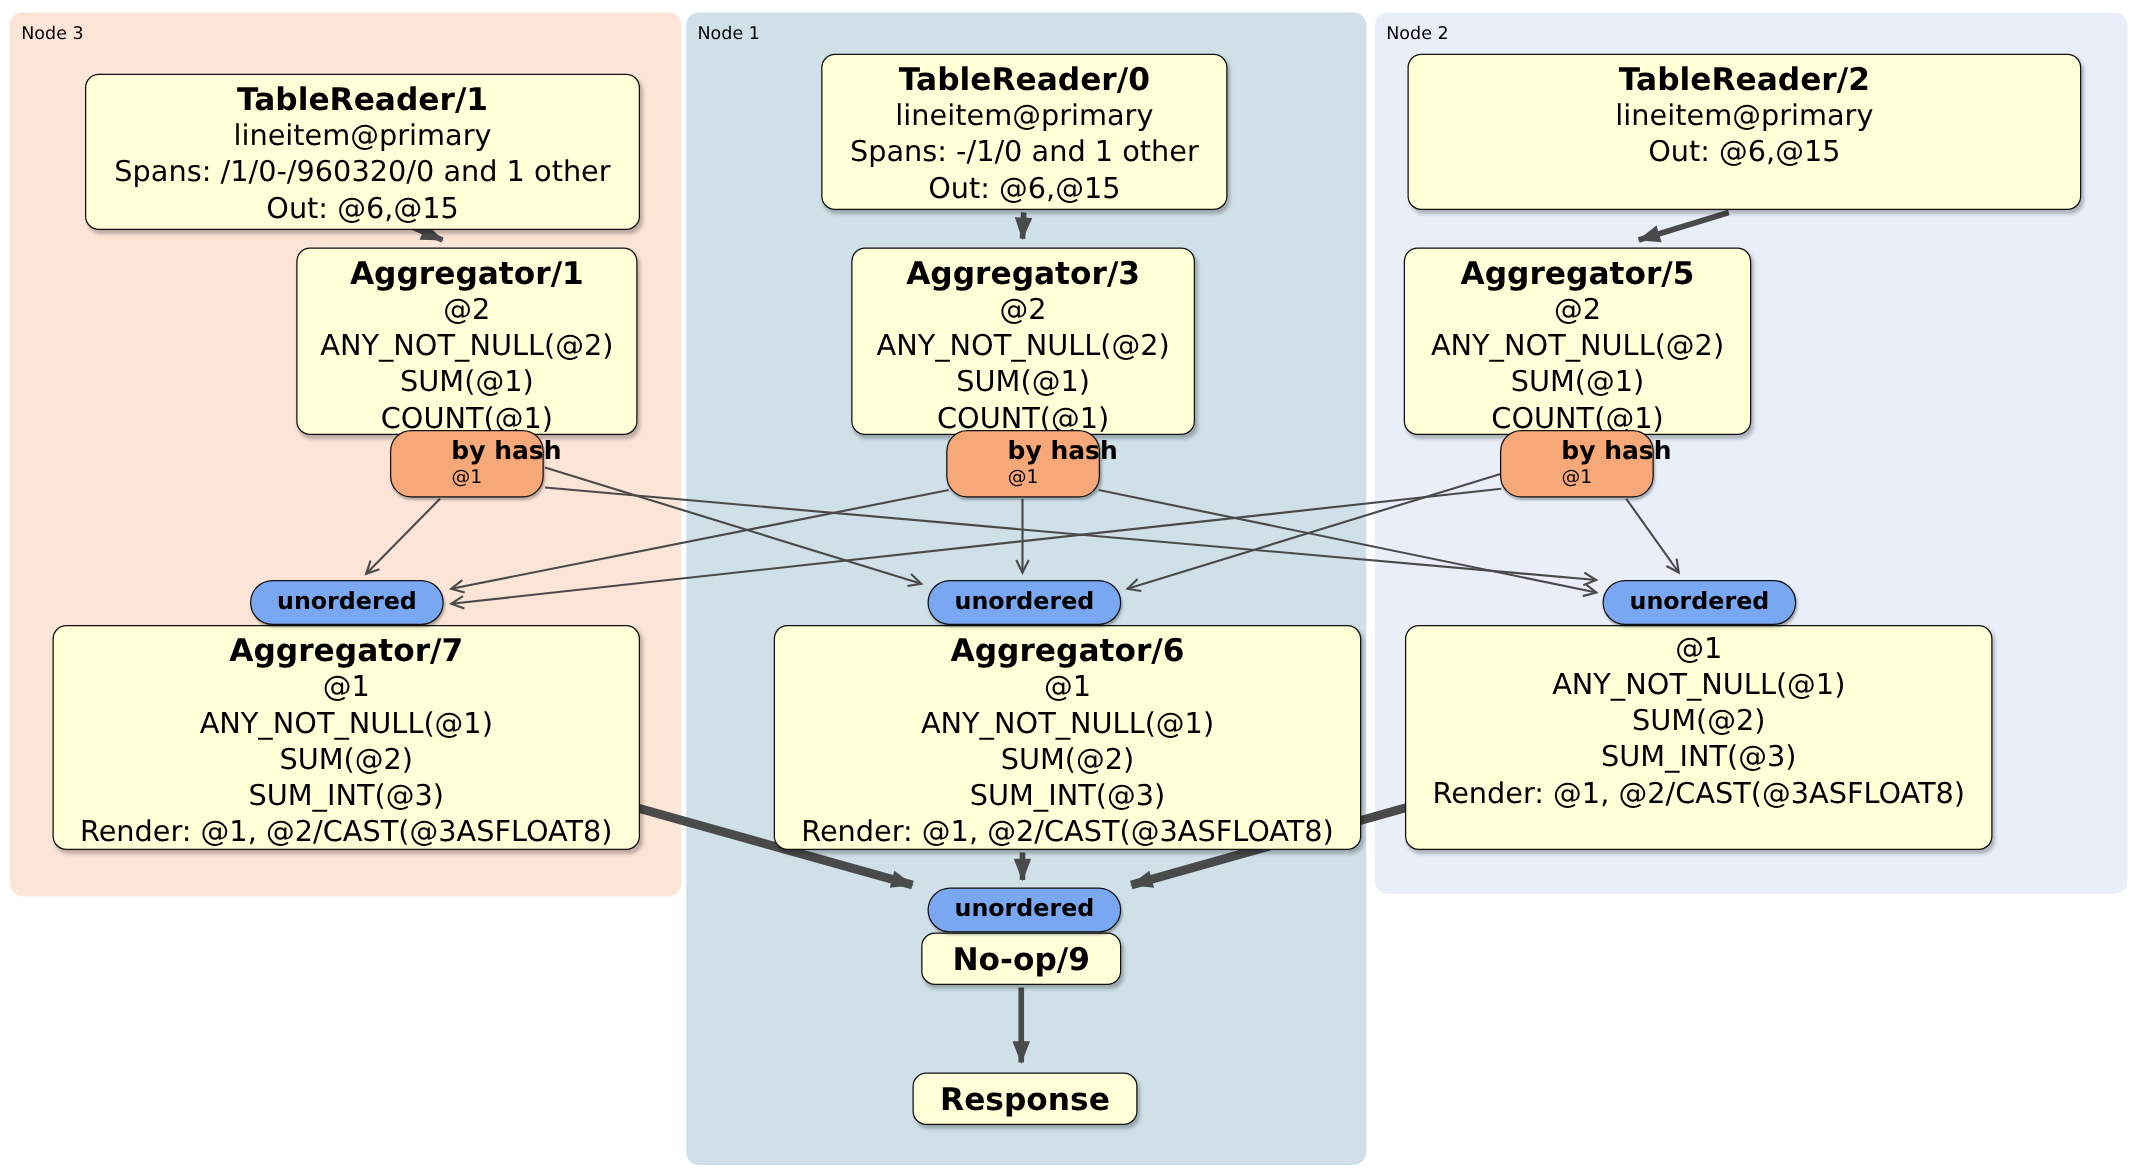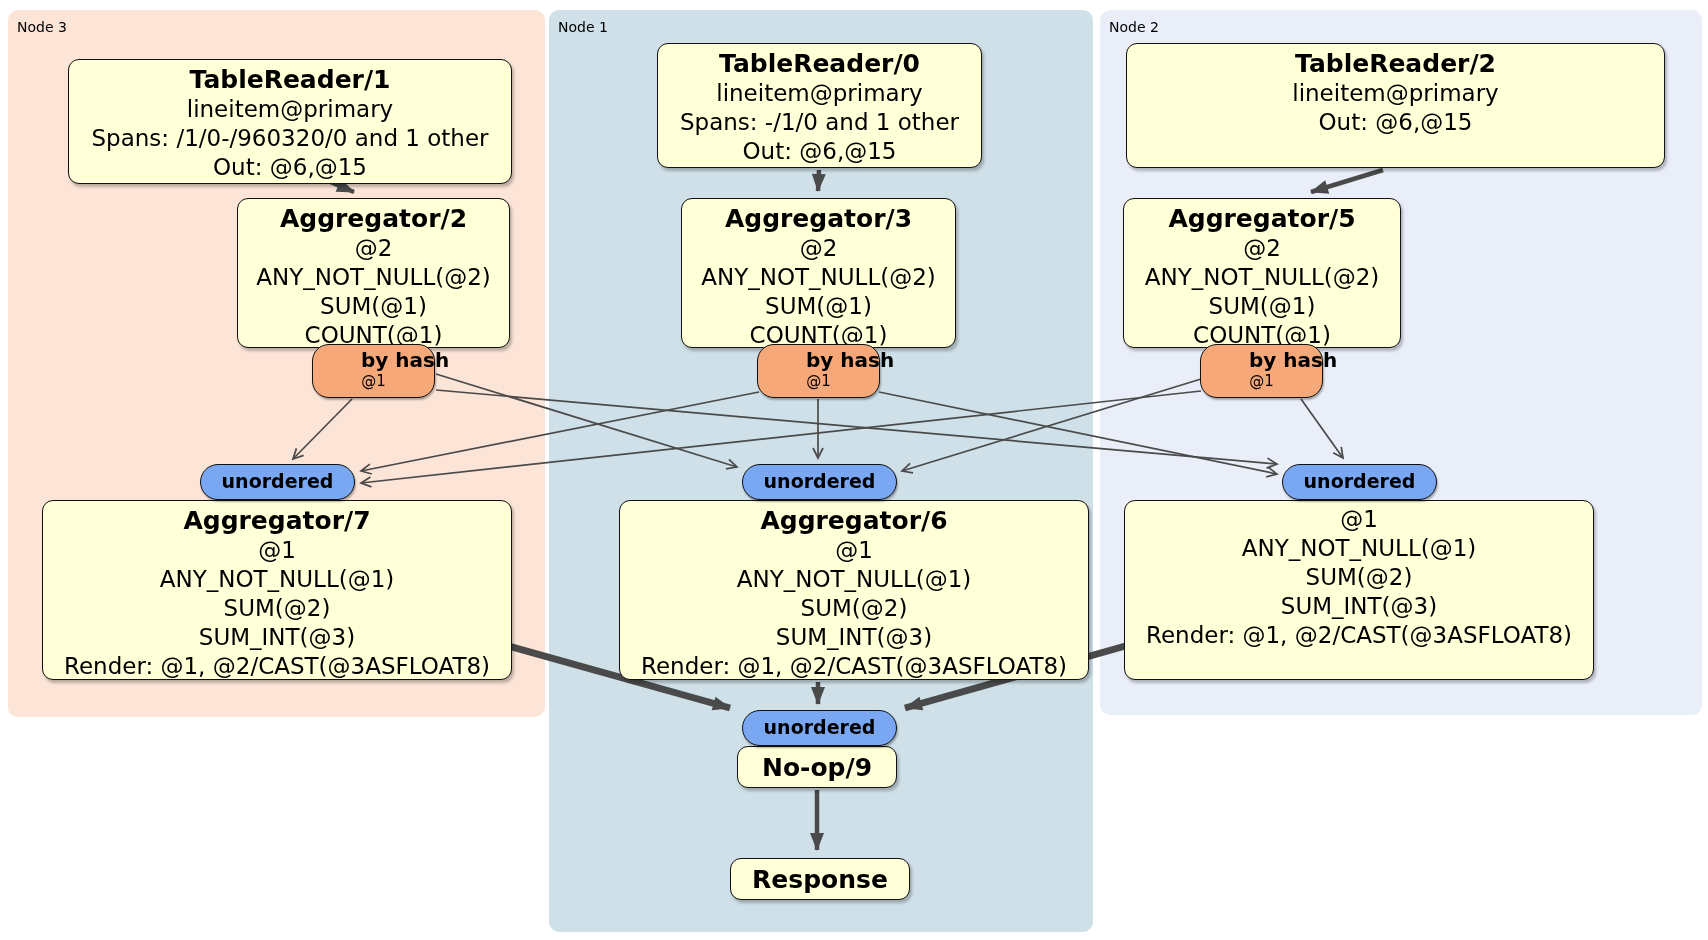--- a/index.html
+++ b/index.html
@@ -92,21 +92,21 @@
     <div class="bline">Out: @6,@15</div>
   </div>
 
   <div class="pnode" style="left:1126px; top:43px; width:539px; height:125px;">
     <div class="title">TableReader/2</div>
     <div class="bline">lineitem@primary</div>
     <div class="bline">Out: @6,@15</div>
   </div>
 
   <div class="pnode" style="left:237px; top:198px; width:273px; height:150px;">
-    <div class="title">Aggregator/2</div>
+    <div class="title">Aggregator/1</div>
     <div class="bline">@2</div>
     <div class="bline">ANY_NOT_NULL(@2)</div>
     <div class="bline">SUM(@1)</div>
     <div class="bline">COUNT(@1)</div>
   </div>
 
   <div class="pnode" style="left:681px; top:198px; width:275px; height:150px;">
     <div class="title">Aggregator/3</div>
     <div class="bline">@2</div>
     <div class="bline">ANY_NOT_NULL(@2)</div>

